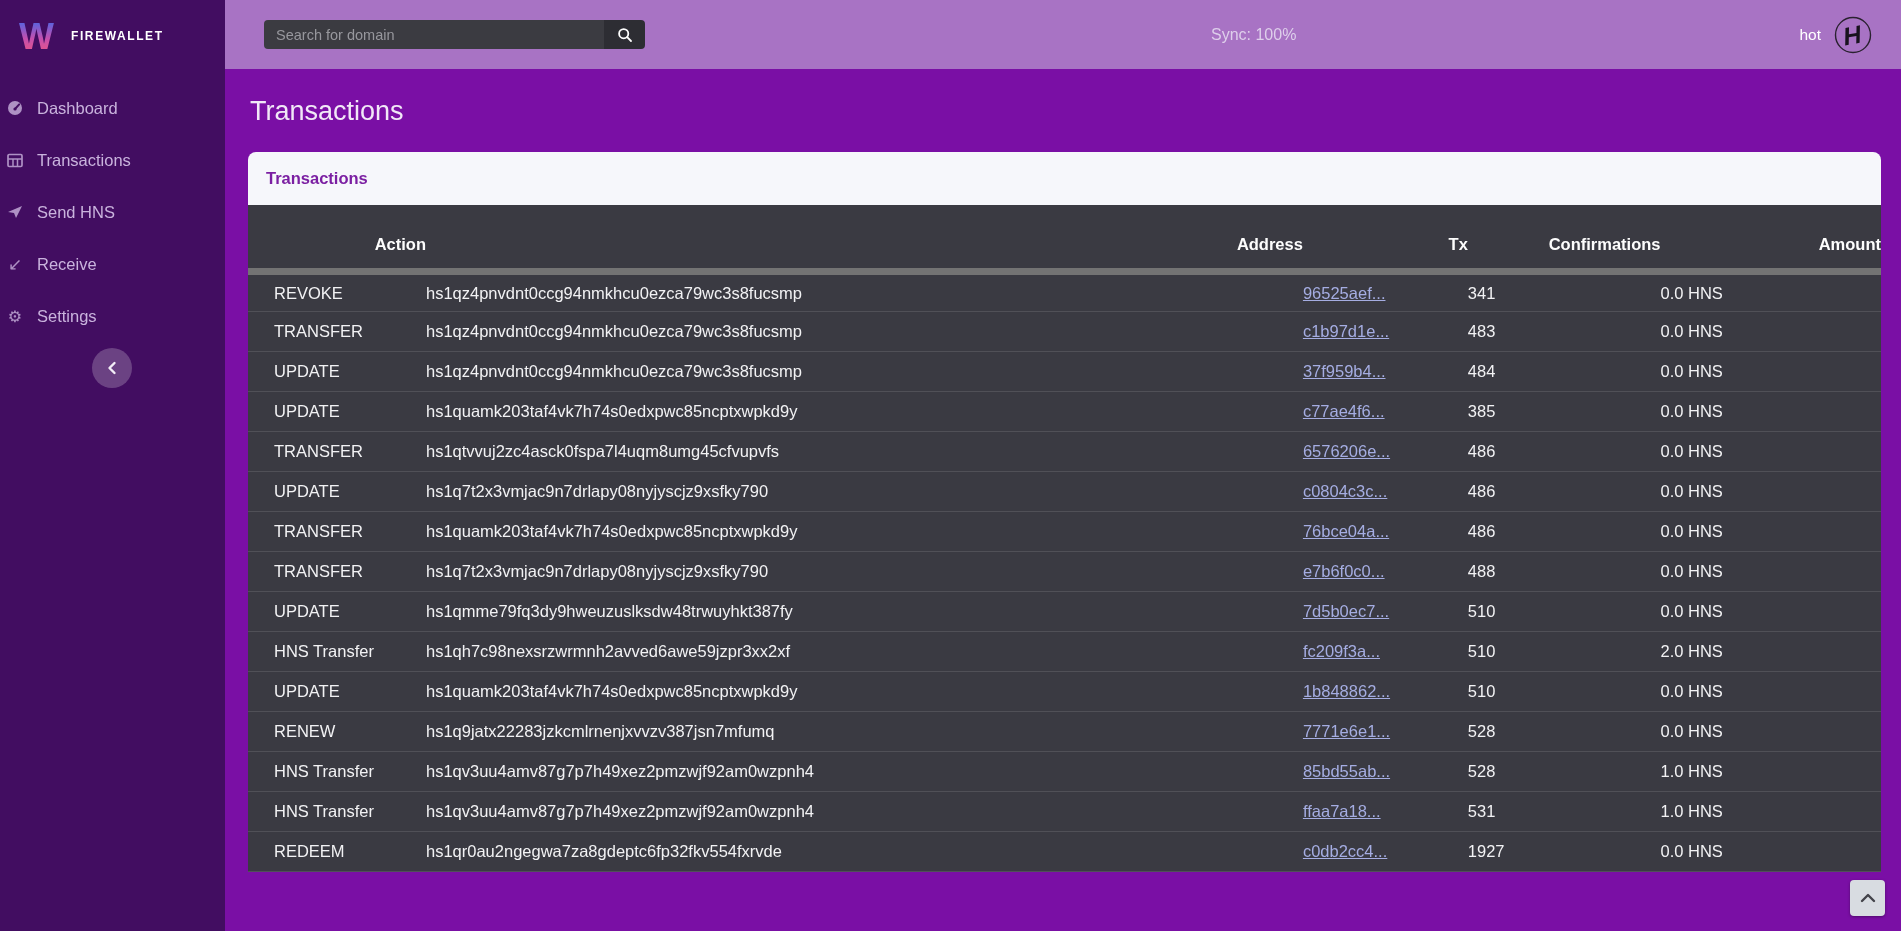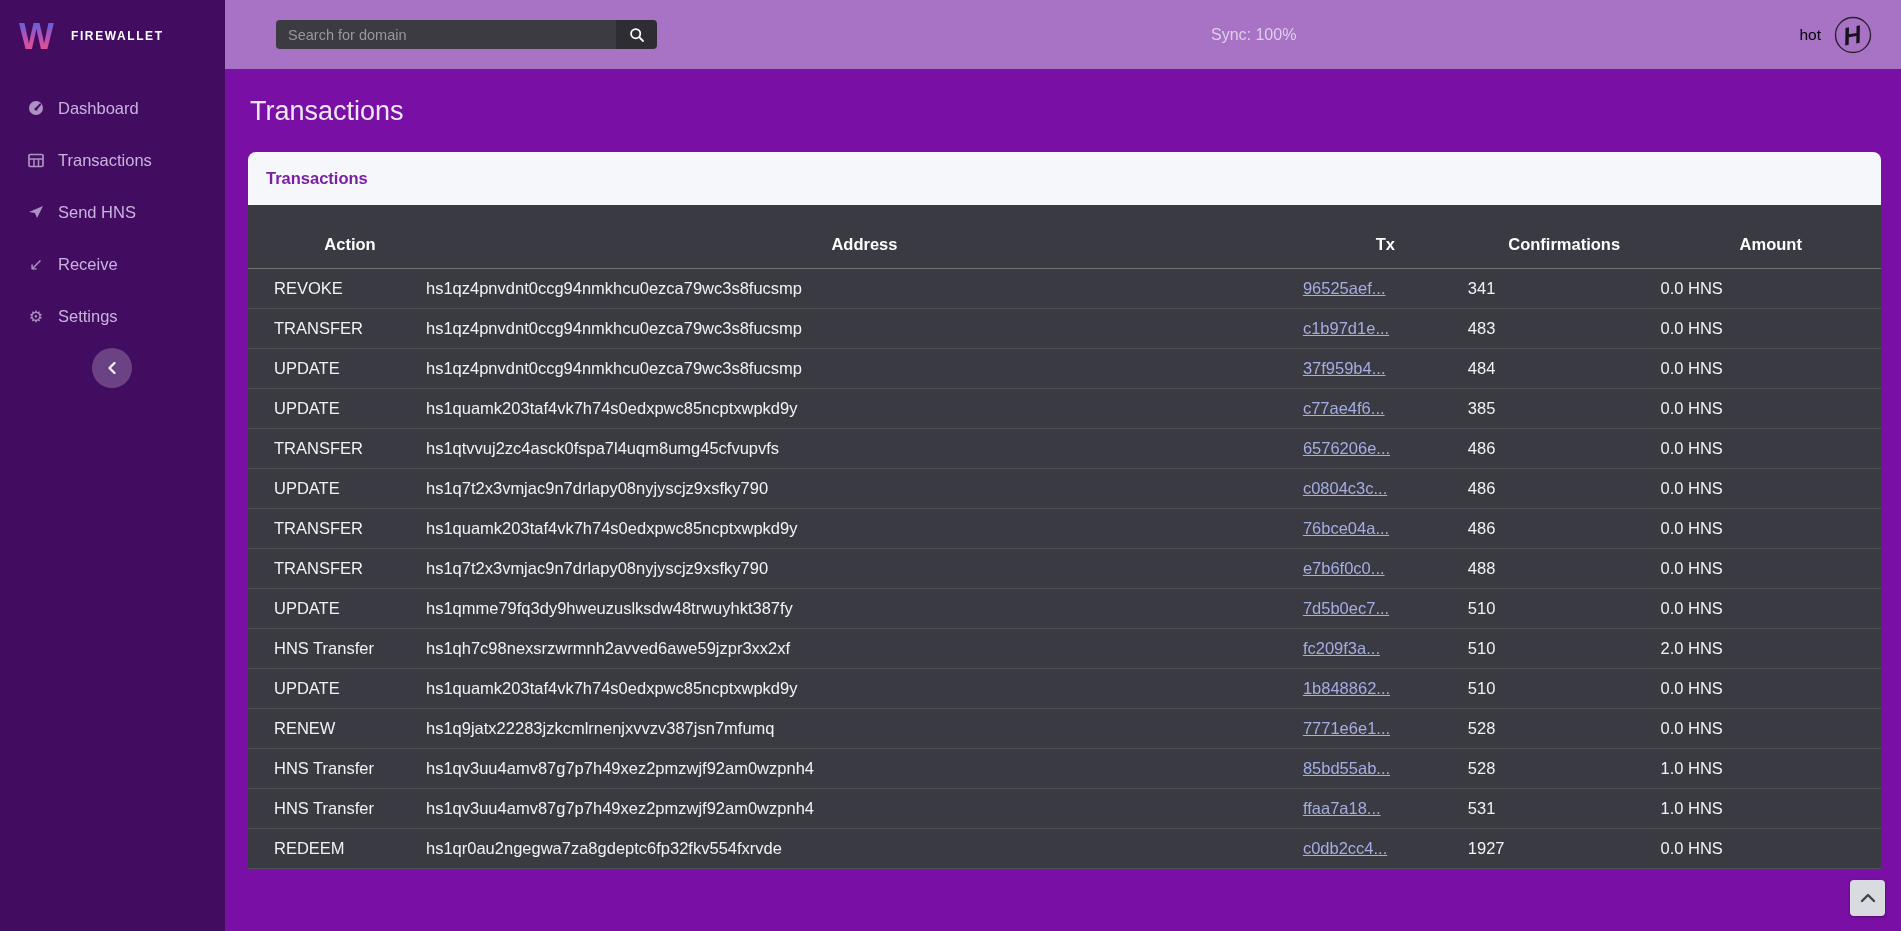--- a/index.html
+++ b/index.html
@@ -12,66 +12,66 @@
 
   
   .sidebar {
     position:fixed; left:0; top:0; width:225px; height:931px;
     background:var(--sidebar_bg,#420d61); z-index:5;
   }
   .logo-row { display:flex; align-items:center; gap:11px; padding:13px 0 0 18px; height:58px; }
   .brand-name { color:#ffffff; font-weight:bold; font-size:12px; letter-spacing:1.6px; }
   .nav { margin-top:24px; }
   .nav-item {
-    display:flex; align-items:center; gap:12px; height:52px; padding-left:26px;
+    display:flex; align-items:center; gap:12px; height:52px; padding-left:5px;
     color:#c9b3dd; font-size:16.5px; cursor:pointer;
   }
   .nav-icon { width:20px; display:inline-flex; justify-content:center; align-items:center; font-size:15px; opacity:.8; }
   .collapse-btn {
     position:absolute; left:92px; top:348px; width:40px; height:40px; border-radius:50%;
     background:rgba(255,255,255,.22); display:flex; align-items:center; justify-content:center;
     cursor:pointer;
   }
 
   
   .topbar {
     position:fixed; left:225px; top:0; right:0; height:69px;
-    background:var(--topbar_bg,#a873c4); display:flex; align-items:center; z-index:4;padding-left:12px;
+    background:var(--topbar_bg,#a873c4); display:flex; align-items:center; z-index:4;
   }
   .search-wrap { display:flex; margin-left:39px; }
   .search-input {
     width:340px; height:29px; background:#3b3b41; border:none; outline:none;
     border-radius:4px 0 0 4px; color:#d9d9de; padding:0 12px; font-size:14.5px;
     font-family:"Liberation Sans", sans-serif;
   }
   .search-input::placeholder { color:#97979d; }
   .search-btn {
     width:41px; height:29px; background:#2d2d33; border:none; border-radius:0 4px 4px 0;
     display:flex; align-items:center; justify-content:center; cursor:pointer;
   }
   .sync-status { position:absolute; left:986px; color:#decfeb; font-size:16px; }
   .right-zone { position:absolute; right:29px; display:flex; align-items:center; gap:13px; }
-  .wallet-name { color:#000000; font-size:15.5px; }
+  .wallet-name { color:#ffffff; font-size:15.5px; }
   .hs-avatar { width:38px; height:38px; border-radius:50%; cursor:pointer; display:flex; }
 
   
   .main {
     position:fixed; left:225px; top:69px; right:0; bottom:0;
     background:var(--main_bg,#7a0fa5); padding:0 21px 0 23px;
   }
   .page-title { margin:27px 0 0 2px; color:#f1e8f7; font-size:27px; font-weight:500; }
   .card { margin-top:25px; width:1633px; border-radius:8px 8px 0 0; overflow:hidden; }
   .card-header {
     background:var(--card_header_bg,#f6f7fb); height:53px; display:flex; align-items:center;
     padding-left:18px; color:var(--card_title,#7b1fa2); font-weight:bold; font-size:16.5px;
   }
   table.tx-table { width:100%; border-collapse:collapse; background:var(--table_bg,#3a3a42); }
   .tx-table th {
-    text-align:center; color:#fdfdfd; font-size:16.5px; font-weight:bold;
-    padding:30px 0 14px 0; border-bottom:1px solid #737373;
+    text-align:right; color:#fdfdfd; font-size:16.5px; font-weight:bold;
+    padding:30px 0 14px 0; border-bottom:7px solid #737373;
   }
   .tx-table td {
     color:#f2f2f4; font-size:16.5px; height:40px; padding:0;
     border-bottom:1px solid #505057; white-space:nowrap;
   }
   .tx-table th:first-child, .tx-table td:first-child { padding-left:26px; }
   .tx-link { color:var(--link,#a5ade2); cursor:pointer; }
 
   .scroll-top {
     position:fixed; right:16px; bottom:15px; width:35px; height:36px;

